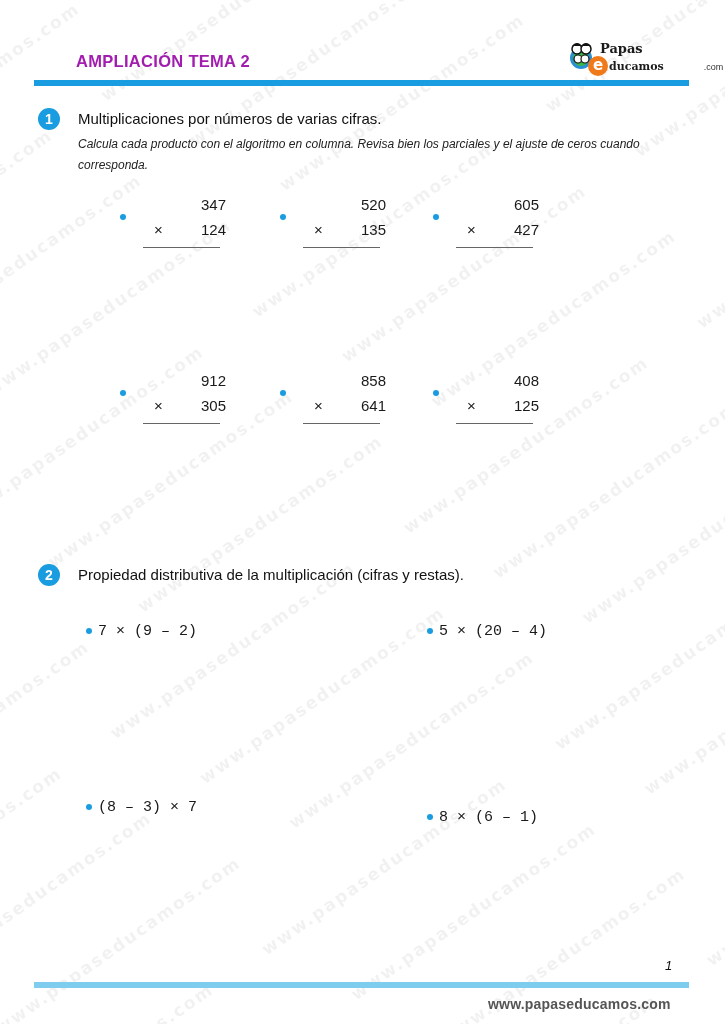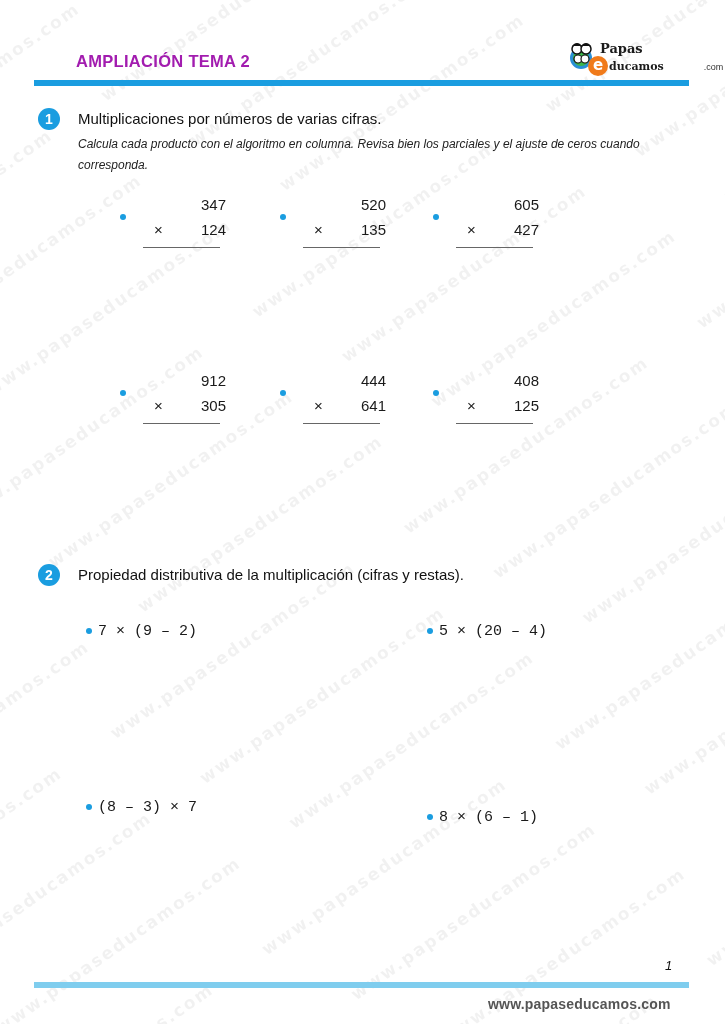--- a/index.html
+++ b/index.html
@@ -131,21 +131,21 @@
 
 <div class="layer mult" style="left:120px; top:372px;">
   <span class="dot"></span>
   <span class="top">912</span>
   <span class="times">×</span>
   <span class="bottom">305</span>
   <span class="line"></span>
 </div>
 <div class="layer mult" style="left:280px; top:372px;">
   <span class="dot"></span>
-  <span class="top">444</span>
+  <span class="top">858</span>
   <span class="times">×</span>
   <span class="bottom">641</span>
   <span class="line"></span>
 </div>
 <div class="layer mult" style="left:433px; top:372px;">
   <span class="dot"></span>
   <span class="top">408</span>
   <span class="times">×</span>
   <span class="bottom">125</span>
   <span class="line"></span>

